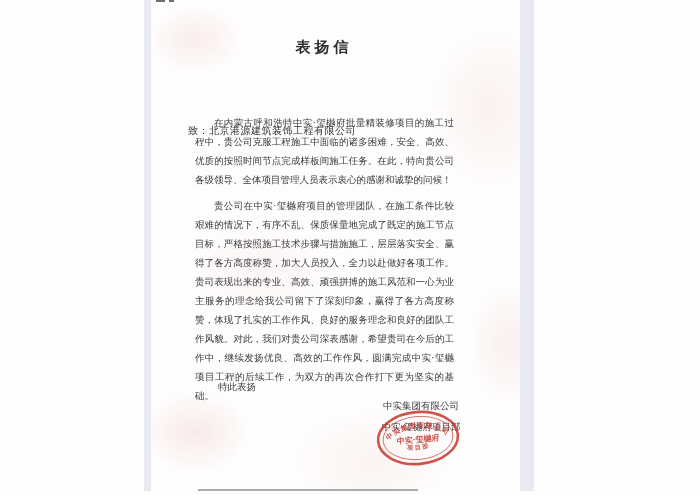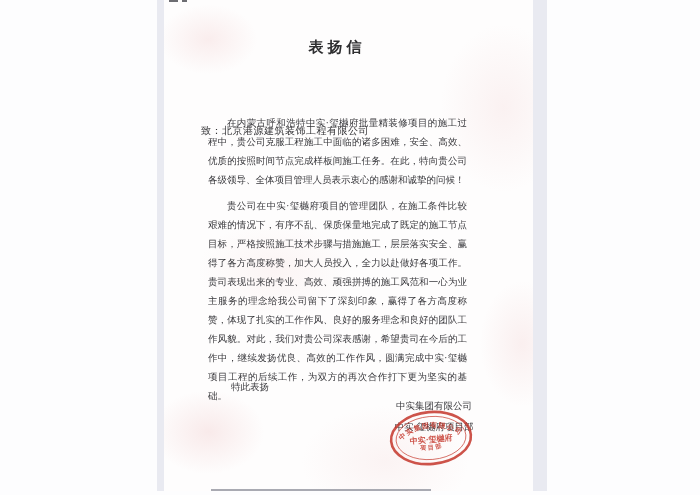--- a/index.html
+++ b/index.html
@@ -3,21 +3,21 @@
 <meta charset="utf-8">
 <style>
   html,body{margin:0;padding:0;}
   body{
     width:700px;height:495px;position:relative;overflow:hidden;
     background:#fdfdfe;
     font-family:"DejaVu Serif","Liberation Serif",serif;
   }
   
   .photo{
-    position:absolute;left:157px;top:0;width:390px;height:491px;
+    position:absolute;left:144px;top:0;width:390px;height:491px;
     background:#e9eaf1;
   }
   .page{
     position:absolute;left:7px;top:0;right:14px;bottom:0;
     background:
       radial-gradient(ellipse 70px 50px at 12% 8%,  rgba(238,195,195,0.28), transparent 70%),
       radial-gradient(ellipse 90px 120px at 92% 22%, rgba(238,200,200,0.22), transparent 70%),
       radial-gradient(ellipse 110px 70px at 30% 55%, rgba(240,205,205,0.18), transparent 70%),
       radial-gradient(ellipse 80px 60px at 12% 88%,  rgba(236,190,190,0.30), transparent 70%),
       radial-gradient(ellipse 120px 80px at 60% 94%, rgba(240,205,205,0.20), transparent 70%),

